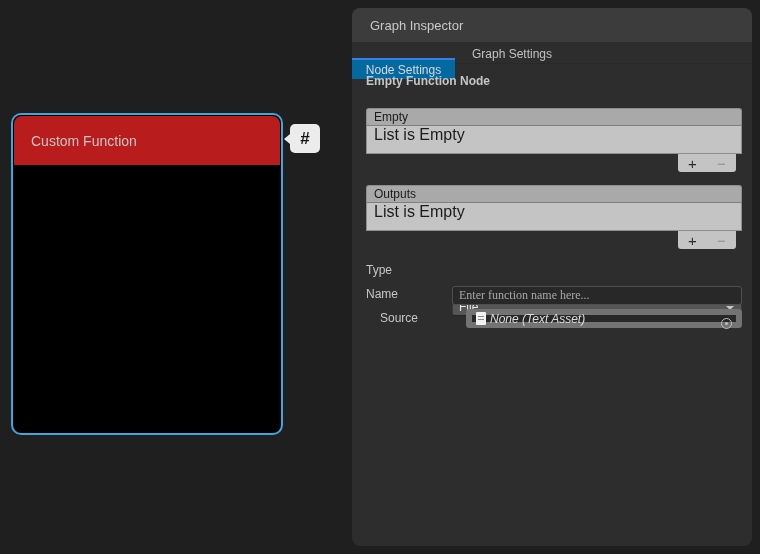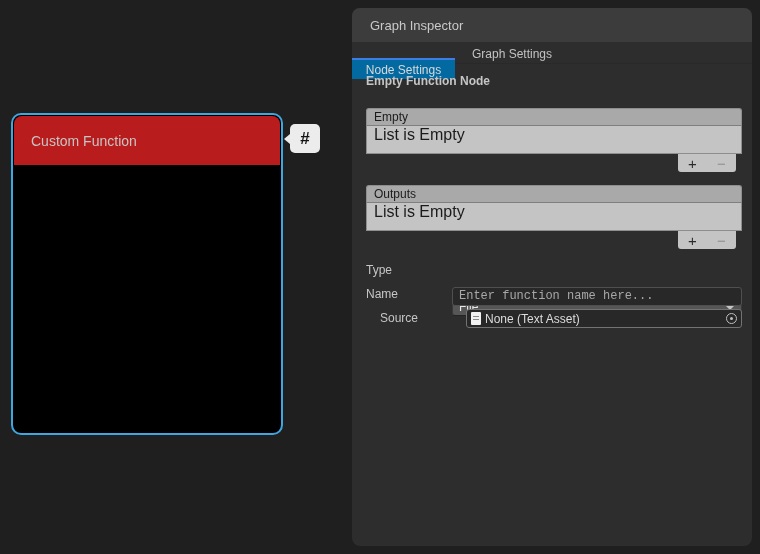--- a/index.html
+++ b/index.html
@@ -125,30 +125,30 @@
   }
   .dd-arrow {
     position: absolute; right: 7px; top: 8px;
     border-left: 4px solid transparent; border-right: 4px solid transparent;
     border-top: 4px solid #C4C4C4;
   }
 
   .text-field {
     width: 100%; height: 100%;
     background: #282828; border: 1px solid #4F4F4F; border-radius: 3px;
-    font-family: Liberation Mono, monospace; font-size: 12px; color: #ec4899;
+    font-family: Liberation Serif, serif; font-size: 12px; color: #ec4899;
     padding: 0 6px; outline: none;
   }
   .text-field::placeholder { color: #A8A8A8; opacity: 1; }
 
   .object-field {
     width: 100%; height: 100%;
-    background: #282828; border: 1px solid #737373; border-radius: 3px;
+    background: #282828; border: 6px solid #737373; border-radius: 3px;
     display: flex; align-items: center; padding: 0 4px;
-    font-size: 12px; color: #DCDCDC; position: relative;
+    font-size: 12px; color: #DCDCDC; position: relative; font-style: italic;
   }
   .doc-icon {
     width: 10px; height: 13px; margin-right: 4px; flex: 0 0 auto;
     background: #F2F2F2; border-radius: 1px; position: relative;
   }
   .doc-icon::before {
     content: ""; position: absolute; left: 2px; right: 2px; top: 3px;
     height: 7px;
     background: repeating-linear-gradient(#F2F2F2 0 1px, #8A8A8A 1px 2px, #F2F2F2 2px 3px);
   }

